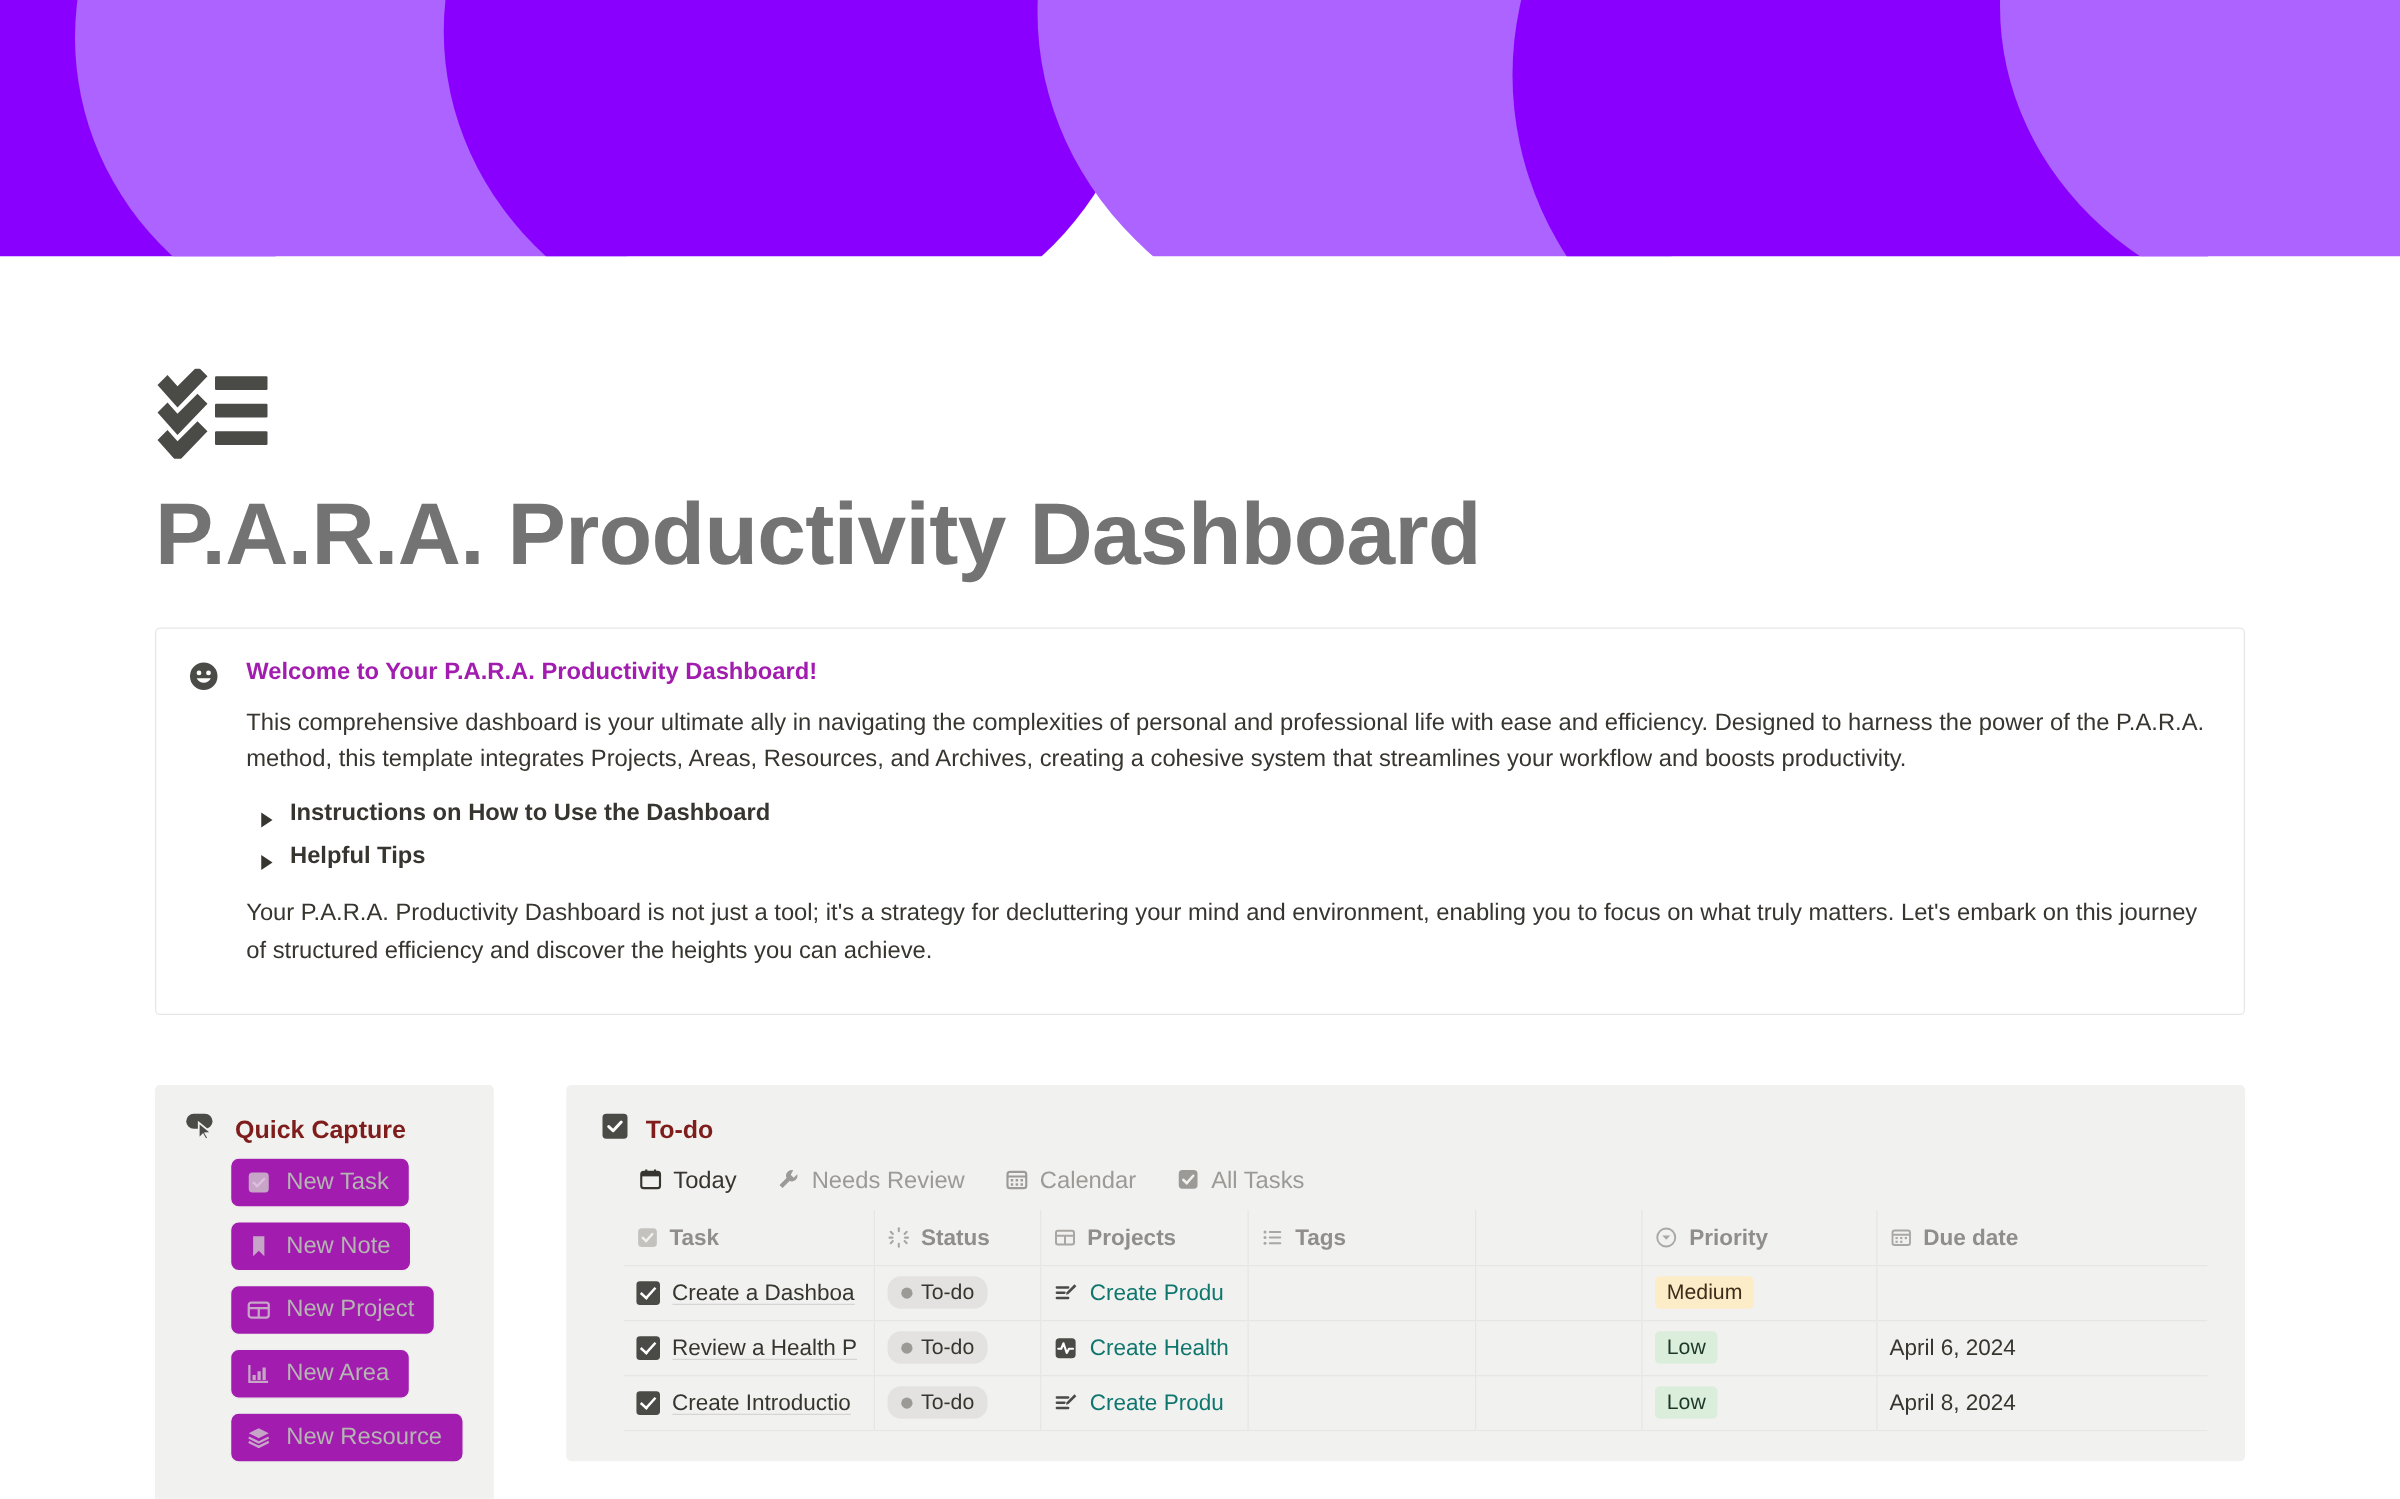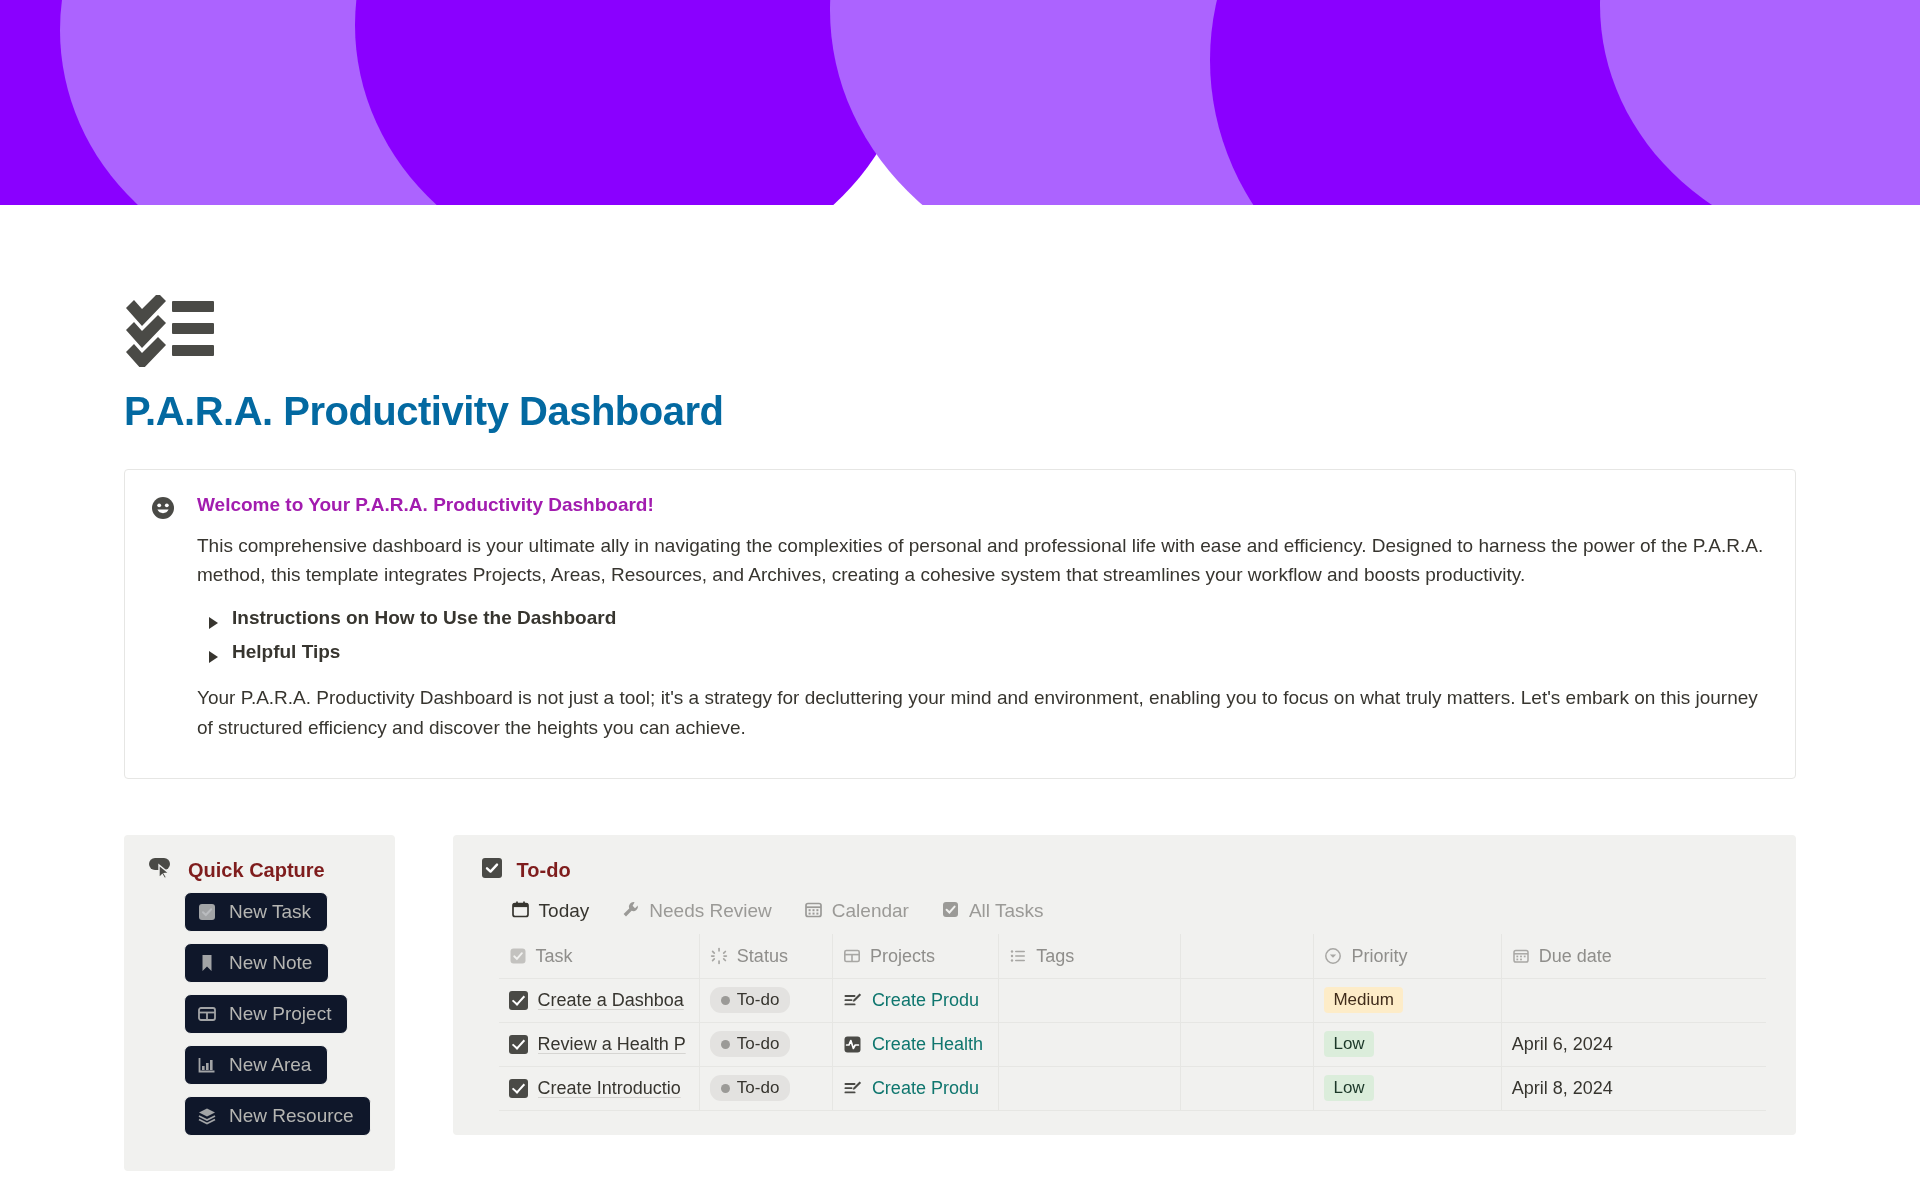--- a/index.html
+++ b/index.html
@@ -35,25 +35,25 @@
   .page-icon {
     margin-top: 90px;
     margin-left: 124px;
     width: 92px;
     height: 72px;
   }
 
   .page-title {
     margin-left: 124px;
     margin-top: 22px;
-    font-size: 40px;
+    font-size: 70px;
     line-height: 1.1;
     font-weight: bold;
     letter-spacing: -0.5px;
-    color: #0369a1;
+    color: #737373;
   }
 
   
   .callout {
     margin: 36px 124px 0 124px;
     border: 1px solid #e6e6e4;
     border-radius: 4px;
     background: #ffffff;
     padding: 22px 26px 26px 26px;
     display: flex;
@@ -133,21 +133,21 @@
   .panel-head.indented { padding-left: 28px; }
 
   
   .qc-list { margin-top: 6px; margin-left: 36px; }
   .qc-btn {
     display: inline-flex;
     align-items: center;
     gap: 12px;
     border: 1px solid #eeeeec;
     border-radius: 7px;
-    background: #0f172a;
+    background: #a21caf;
     padding: 8px 16px 8px 12px;
     margin-bottom: 11px;
     font-size: 19px;
     color: #b5b5b2;
     cursor: pointer;
     white-space: nowrap;
   }
   .qc-ico { width: 20px; height: 20px; flex: 0 0 auto; opacity: .75; }
 
   
@@ -194,21 +194,21 @@
     overflow: hidden;
     white-space: nowrap;
   }
   table.db th {
     color: #8f8e8b;
     border-top: none;
   }
   table.db tr td:last-child, table.db tr th:last-child { border-right: none; }
   table.db tbody tr:last-child td { border-bottom: 1px solid #e6e6e3; }
 
-  .th-inner { display: flex; align-items: center; gap: 9px; }
+  .th-inner { display: flex; align-items: center; gap: 9px; font-weight: bold; }
   .th-ico { width: 18px; height: 18px; flex: 0 0 auto; }
 
   .cell-flex { display: flex; align-items: center; gap: 10px; overflow: hidden; }
   .cb {
     width: 19px; height: 19px; flex: 0 0 auto;
     background: #4a4a46; border-radius: 3px;
     position: relative;
   }
   .cb::after {
     content: "";

